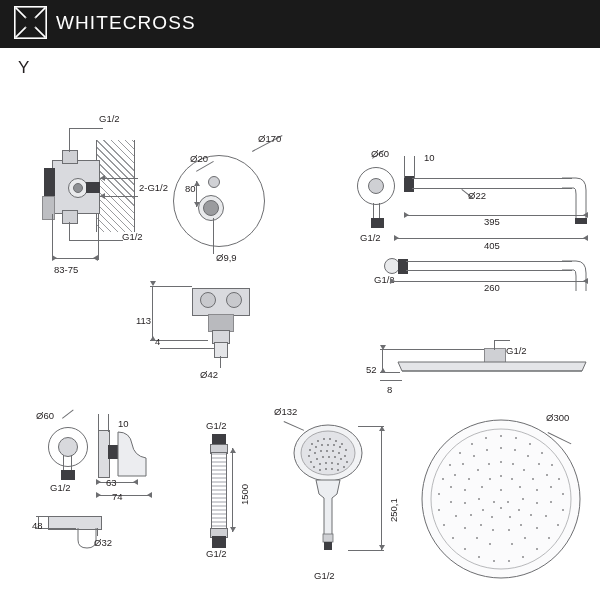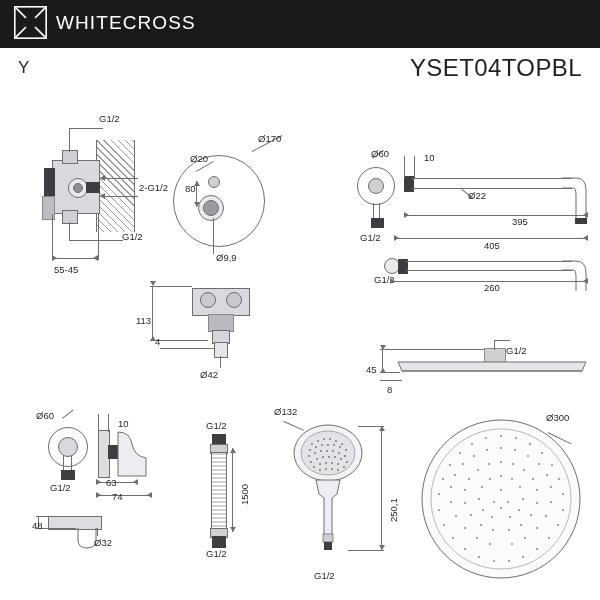--- a/index.html
+++ b/index.html
@@ -78,21 +78,20 @@
         <rect x="0.8" y="0.8" width="31.4" height="31.4" fill="none" stroke="#ffffff" stroke-width="1.6"></rect>
         <path d="M1.6 1.6 L31.4 31.4 M31.4 1.6 L1.6 31.4" stroke="#ffffff" stroke-width="1.6"></path>
         <rect x="11.5" y="11.5" width="10" height="10" fill="#1a1a1a"></rect>
         <path d="M16.5 10.2 L22.8 16.5 L16.5 22.8 L10.2 16.5 Z" fill="#1a1a1a"></path>
       </svg>
     </div>
     <div class="logo-text">WHITECROSS</div>
   </div>
 
   <div class="series-letter">Y</div>
-  <div class="model-code">YSET04TOPBL</div>
 
   <div>
 
     <div class="hatch" style="left:96px;top:140px;width:38px;height:92px;"></div>
     <div class="ln v" style="left:96px;top:140px;height:92px;"></div>
     <div class="ln v" style="left:134px;top:140px;height:92px;"></div>
 
     <div class="rect g" style="left:52px;top:160px;width:46px;height:52px;"></div>
     <div class="rect d" style="left:44px;top:168px;width:9px;height:36px;"></div>
     <div class="rect" style="left:62px;top:150px;width:14px;height:12px;background:#cfd0d4;"></div>
@@ -114,21 +113,21 @@
     <div class="arrowL" style="left:100px;top:175px;"></div>
     <div class="ln h" style="left:100px;top:196px;width:38px;"></div>
     <div class="arrowL" style="left:100px;top:193px;"></div>
     <div class="lbl" style="left:139px;top:182px;">2-G1/2</div>
 
     <div class="ln v" style="left:52px;top:214px;height:46px;"></div>
     <div class="ln v" style="left:98px;top:214px;height:46px;"></div>
     <div class="ln h" style="left:52px;top:258px;width:46px;"></div>
     <div class="arrowR" style="left:52px;top:255px;"></div>
     <div class="arrowL" style="left:93px;top:255px;"></div>
-    <div class="lbl" style="left:54px;top:264px;">55-45</div>
+    <div class="lbl" style="left:54px;top:264px;">83-75</div>
   </div>
 
   <div>
     <div class="circ" style="left:173px;top:155px;width:90px;height:90px;"></div>
     <div class="circ f" style="left:198px;top:195px;width:24px;height:24px;"></div>
     <div class="circ" style="left:203px;top:200px;width:14px;height:14px;background:#9a9b9e;"></div>
     <div class="circ" style="left:208px;top:176px;width:10px;height:10px;background:#d0d1d5;"></div>
 
     <div class="ln h" style="left:252px;top:151px;width:34px;transform:rotate(-28deg);transform-origin:0 0;"></div>
     <div class="lbl" style="left:258px;top:133px;">Ø170</div>
@@ -195,21 +194,21 @@
     <div class="lbl" style="left:424px;top:152px;">10</div>
 
     
     <div class="ln h" style="left:462px;top:189px;width:14px;transform:rotate(38deg);transform-origin:0 0;"></div>
     <div class="lbl" style="left:468px;top:190px;">Ø22</div>
 
     
     <div class="ln h" style="left:404px;top:215px;width:184px;"></div>
     <div class="arrowR" style="left:404px;top:212px;"></div>
     <div class="arrowL" style="left:583px;top:212px;"></div>
-    <div class="lbl" style="left:484px;top:216px;margin-left:28px;">395</div>
+    <div class="lbl" style="left:484px;top:216px;">395</div>
 
     
     <div class="ln h" style="left:394px;top:238px;width:194px;"></div>
     <div class="arrowR" style="left:394px;top:235px;"></div>
     <div class="arrowL" style="left:583px;top:235px;"></div>
     <div class="lbl" style="left:484px;top:240px;">405</div>
 
     
     <div class="circ" style="left:384px;top:258px;width:14px;height:14px;background:#e9eaec;"></div>
     <div class="rect d" style="left:398px;top:259px;width:8px;height:13px;"></div>
@@ -237,21 +236,21 @@
     <svg style="position:absolute;left:396px;top:360px;" width="196" height="18">
       <path d="M2 2 H190 L186 11 H6 Z" fill="#e4e5e8" stroke="#6d6e71" stroke-width="1"></path>
       <line x1="6" y1="11" x2="186" y2="11" stroke="#6d6e71" stroke-width="1"></line>
     </svg>
 
     <div class="ln h" style="left:380px;top:349px;width:104px;"></div>
     <div class="ln h" style="left:380px;top:372px;width:20px;"></div>
     <div class="ln v" style="left:382px;top:349px;height:23px;"></div>
     <div class="arrowD" style="left:379.5px;top:345px;"></div>
     <div class="arrowU" style="left:379.5px;top:368px;"></div>
-    <div class="lbl" style="left:366px;top:364px;">45</div>
+    <div class="lbl" style="left:366px;top:364px;">52</div>
 
     <div class="ln h" style="left:380px;top:380px;width:22px;"></div>
     <div class="lbl" style="left:387px;top:384px;">8</div>
   </div>
 
   <div>
     <div class="circ" style="left:48px;top:427px;width:38px;height:38px;"></div>
     <div class="circ" style="left:58px;top:437px;width:18px;height:18px;background:#d8d9dd;"></div>
     <div class="ln v" style="left:63px;top:455px;height:16px;"></div>
     <div class="ln v" style="left:71px;top:455px;height:16px;"></div>

